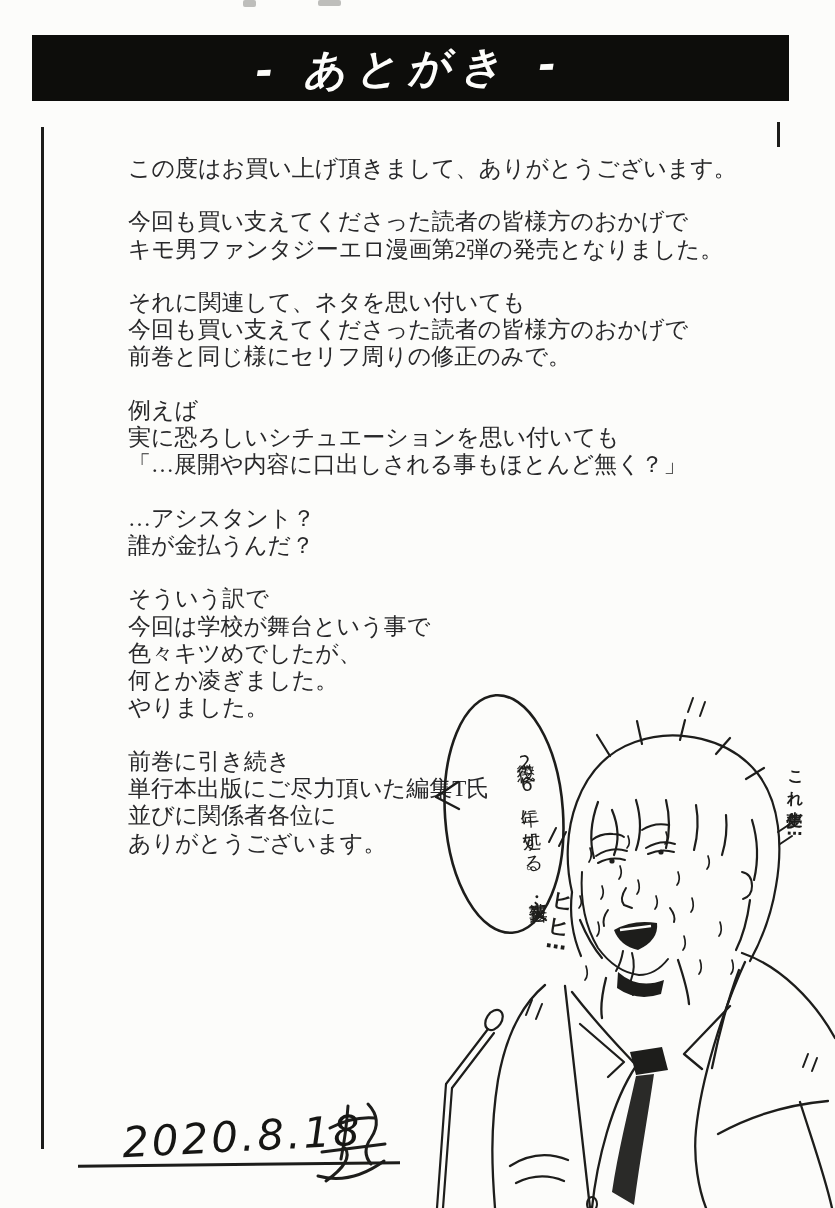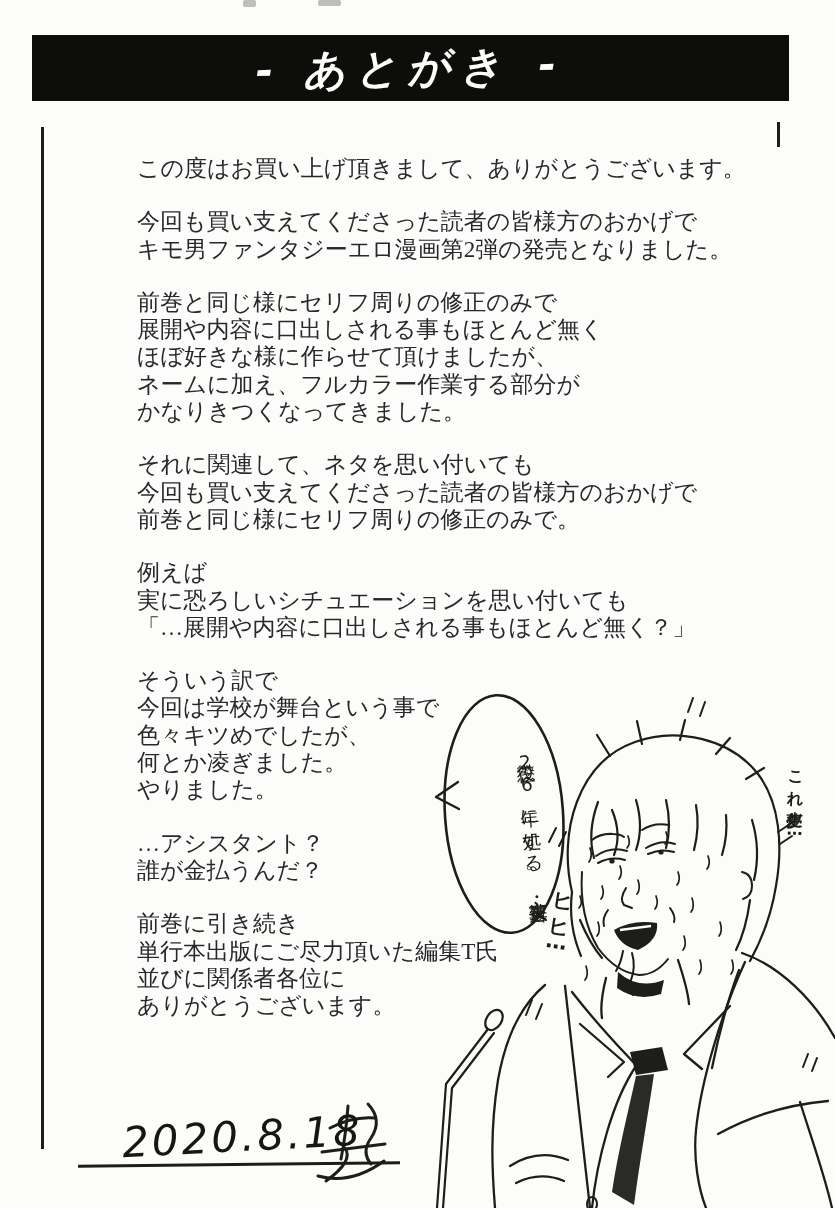--- a/index.html
+++ b/index.html
@@ -31,21 +31,21 @@
   .right-tick{
     position:absolute;left:777px;top:122px;width:3px;height:25px;
     background:#1c1c1a;
   }
   .edge-mark{position:absolute;background:#8a8a86;opacity:.55;border-radius:2px;}
   .edge-mark.m1{left:243px;top:0;width:13px;height:7px;}
   .edge-mark.m2{left:318px;top:0;width:23px;height:6px;}
 
   
   .body-text{
-    position:absolute;left:137px;top:155px;width:620px;
+    position:absolute;left:128px;top:155px;width:620px;
     font-size:23px;line-height:27.3px;color:#28282a;
   }
   .body-text p{margin:0 0 26px 0;padding:0;}
   .body-text .line{display:block;white-space:nowrap;}
 
   
   svg.illustration{
     position:absolute;left:280px;top:660px;width:555px;height:548px;
   }
   svg .ink{stroke:#1d1d1b;fill:none;stroke-linecap:round;stroke-linejoin:round;}
@@ -104,46 +104,39 @@
 
   <div class="body-text">
     <p>
       <span class="line">この度はお買い上げ頂きまして、ありがとうございます。</span>
     </p>
     <p>
       <span class="line">今回も買い支えてくださった読者の皆様方のおかげで</span>
       <span class="line">キモ男ファンタジーエロ漫画第2弾の発売となりました。</span>
     </p>
     <p>
-      <span class="line">前巻と同じ様にセリフ周りの修正のみで</span>
-      <span class="line">展開や内容に口出しされる事もほとんど無く</span>
-      <span class="line">ほぼ好きな様に作らせて頂けましたが、</span>
-      <span class="line">ネームに加え、フルカラー作業する部分が</span>
-      <span class="line">かなりきつくなってきました。</span>
-    </p>
-    <p>
       <span class="line">それに関連して、ネタを思い付いても</span>
       <span class="line">今回も買い支えてくださった読者の皆様方のおかげで</span>
       <span class="line">前巻と同じ様にセリフ周りの修正のみで。</span>
     </p>
     <p>
       <span class="line">例えば</span>
       <span class="line">実に恐ろしいシチュエーションを思い付いても</span>
       <span class="line">「…展開や内容に口出しされる事もほとんど無く？」</span>
+    </p>
+    <p>
+      <span class="line">…アシスタント？</span>
+      <span class="line">誰が金払うんだ？</span>
     </p>
     <p>
       <span class="line">そういう訳で</span>
       <span class="line">今回は学校が舞台という事で</span>
       <span class="line">色々キツめでしたが、</span>
       <span class="line">何とか凌ぎました。</span>
       <span class="line">やりました。</span>
-    </p>
-    <p>
-      <span class="line">…アシスタント？</span>
-      <span class="line">誰が金払うんだ？</span>
     </p>
     <p>
       <span class="line">前巻に引き続き</span>
       <span class="line">単行本出版にご尽力頂いた編集T氏</span>
       <span class="line">並びに関係者各位に</span>
       <span class="line">ありがとうございます。</span>
     </p>
   </div>
 
   <svg class="illustration" viewBox="0 0 555 548" xmlns="http://www.w3.org/2000/svg">

